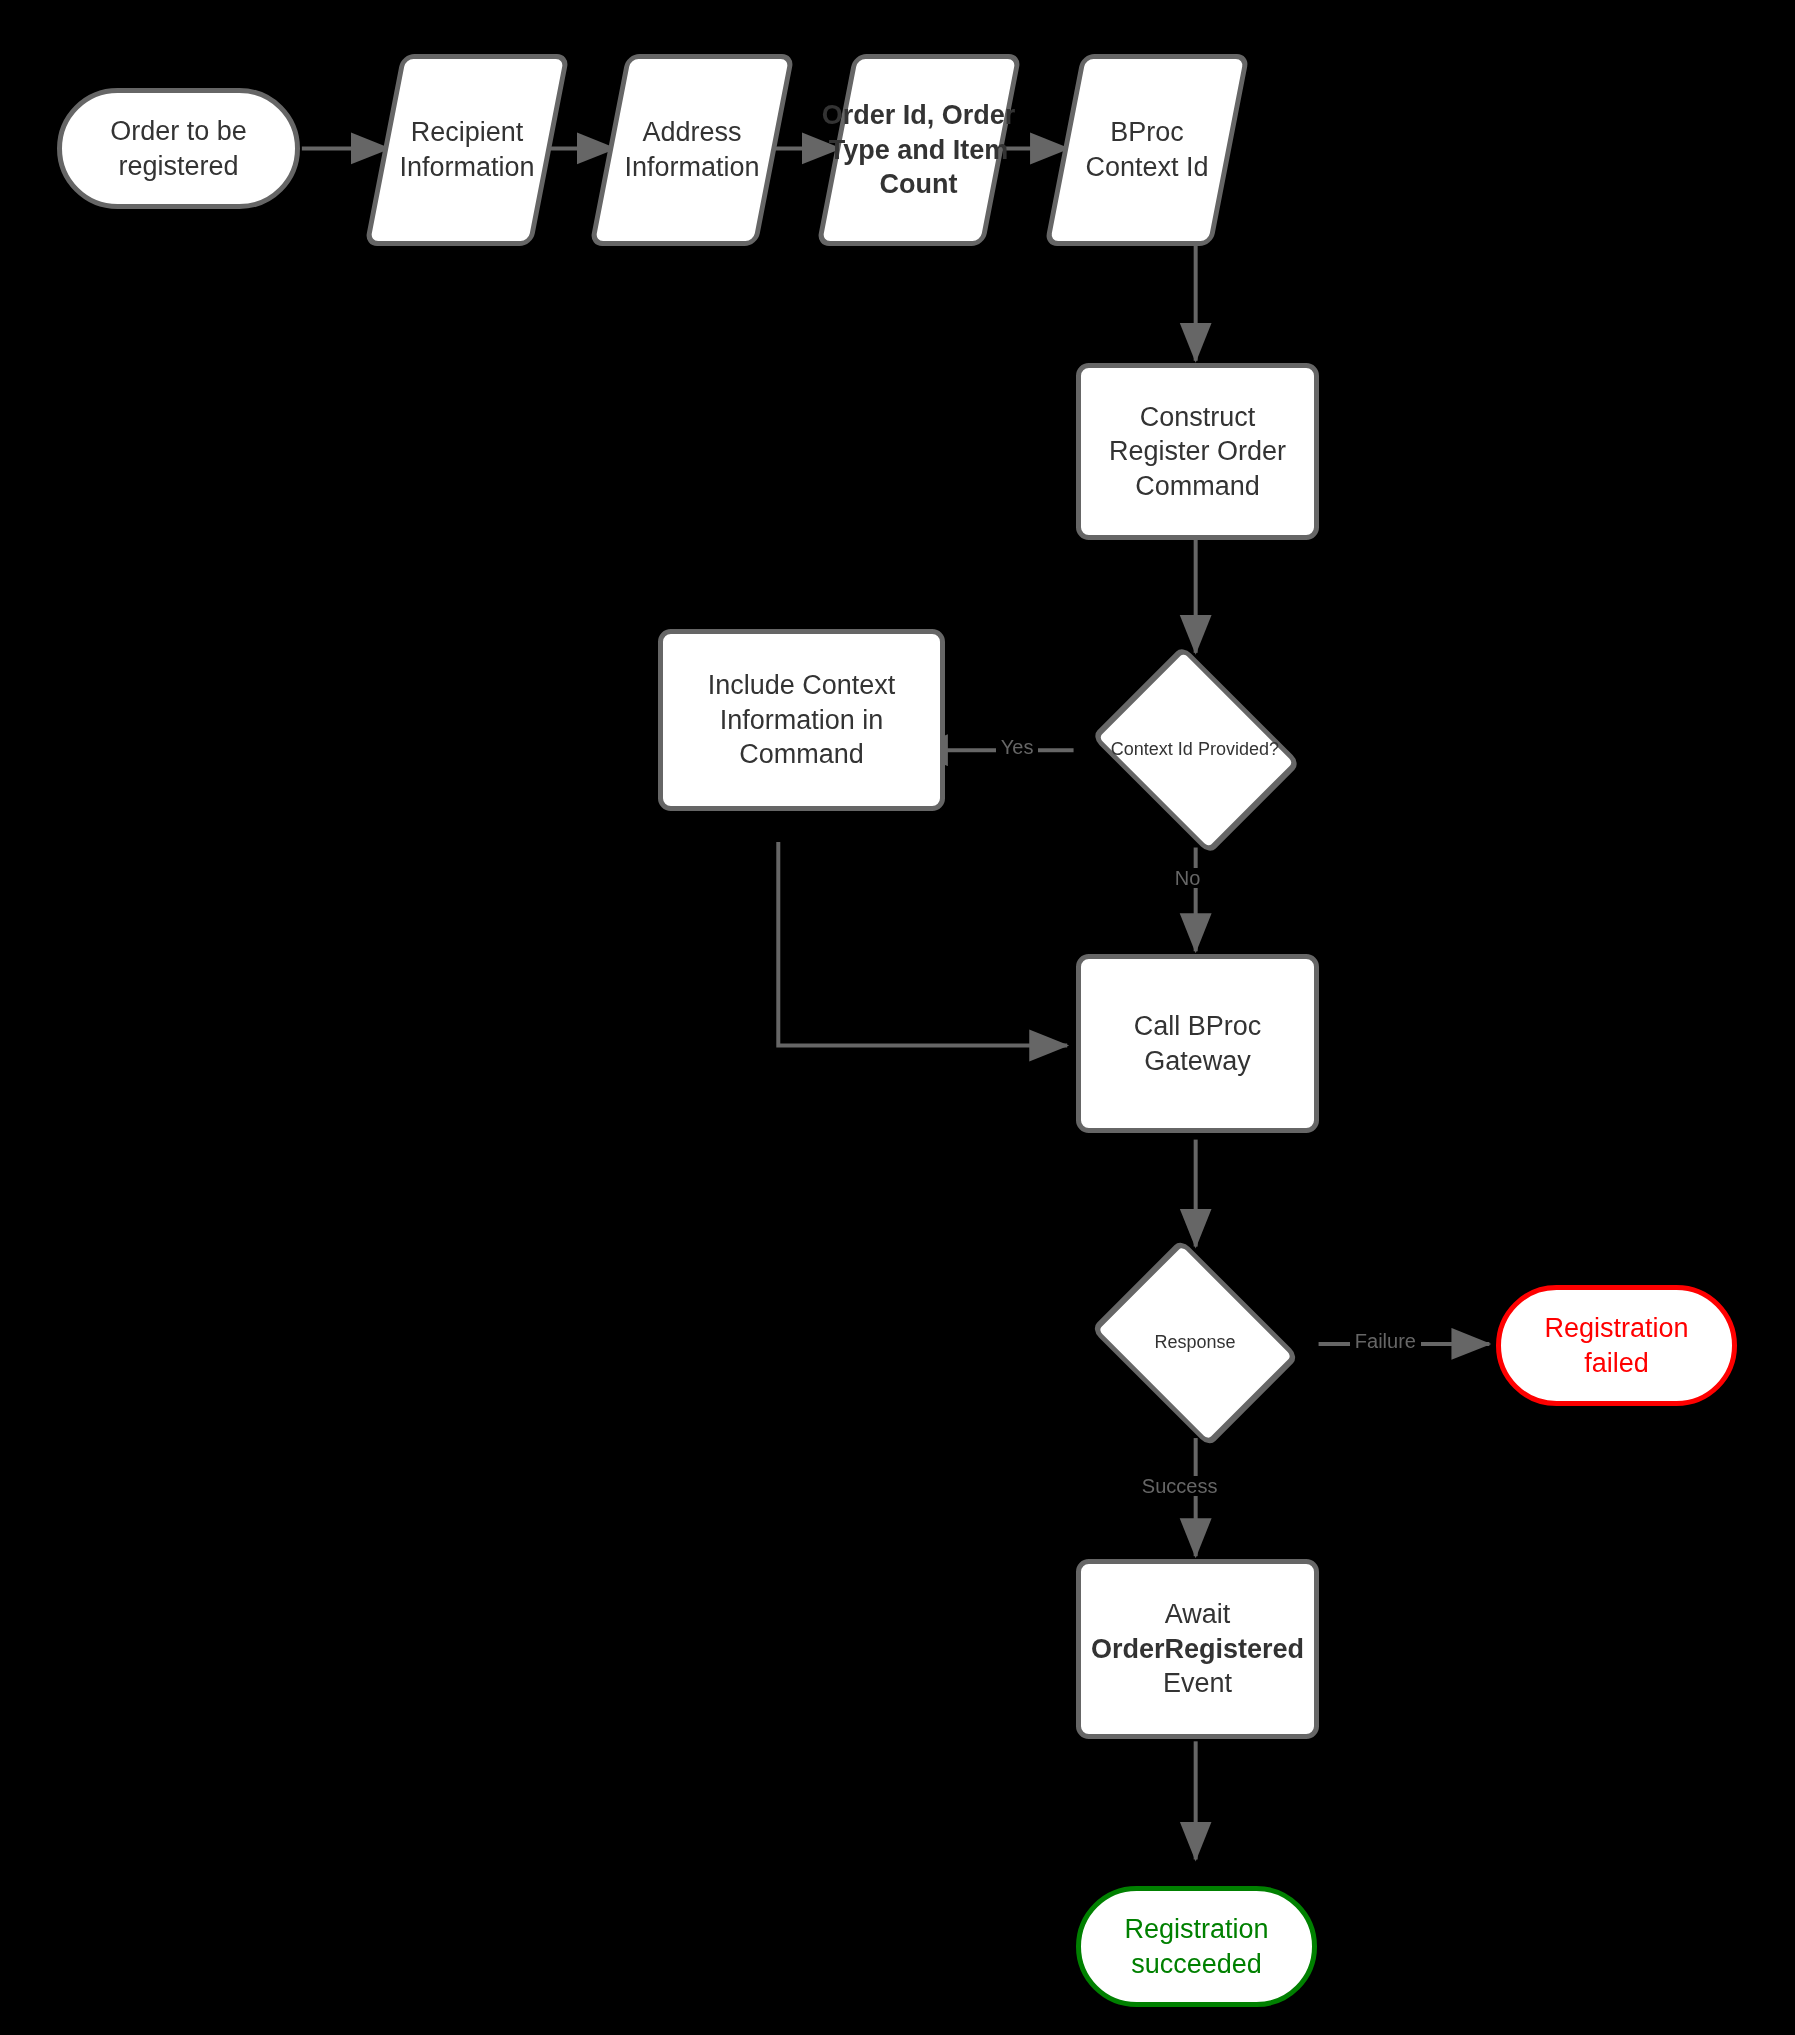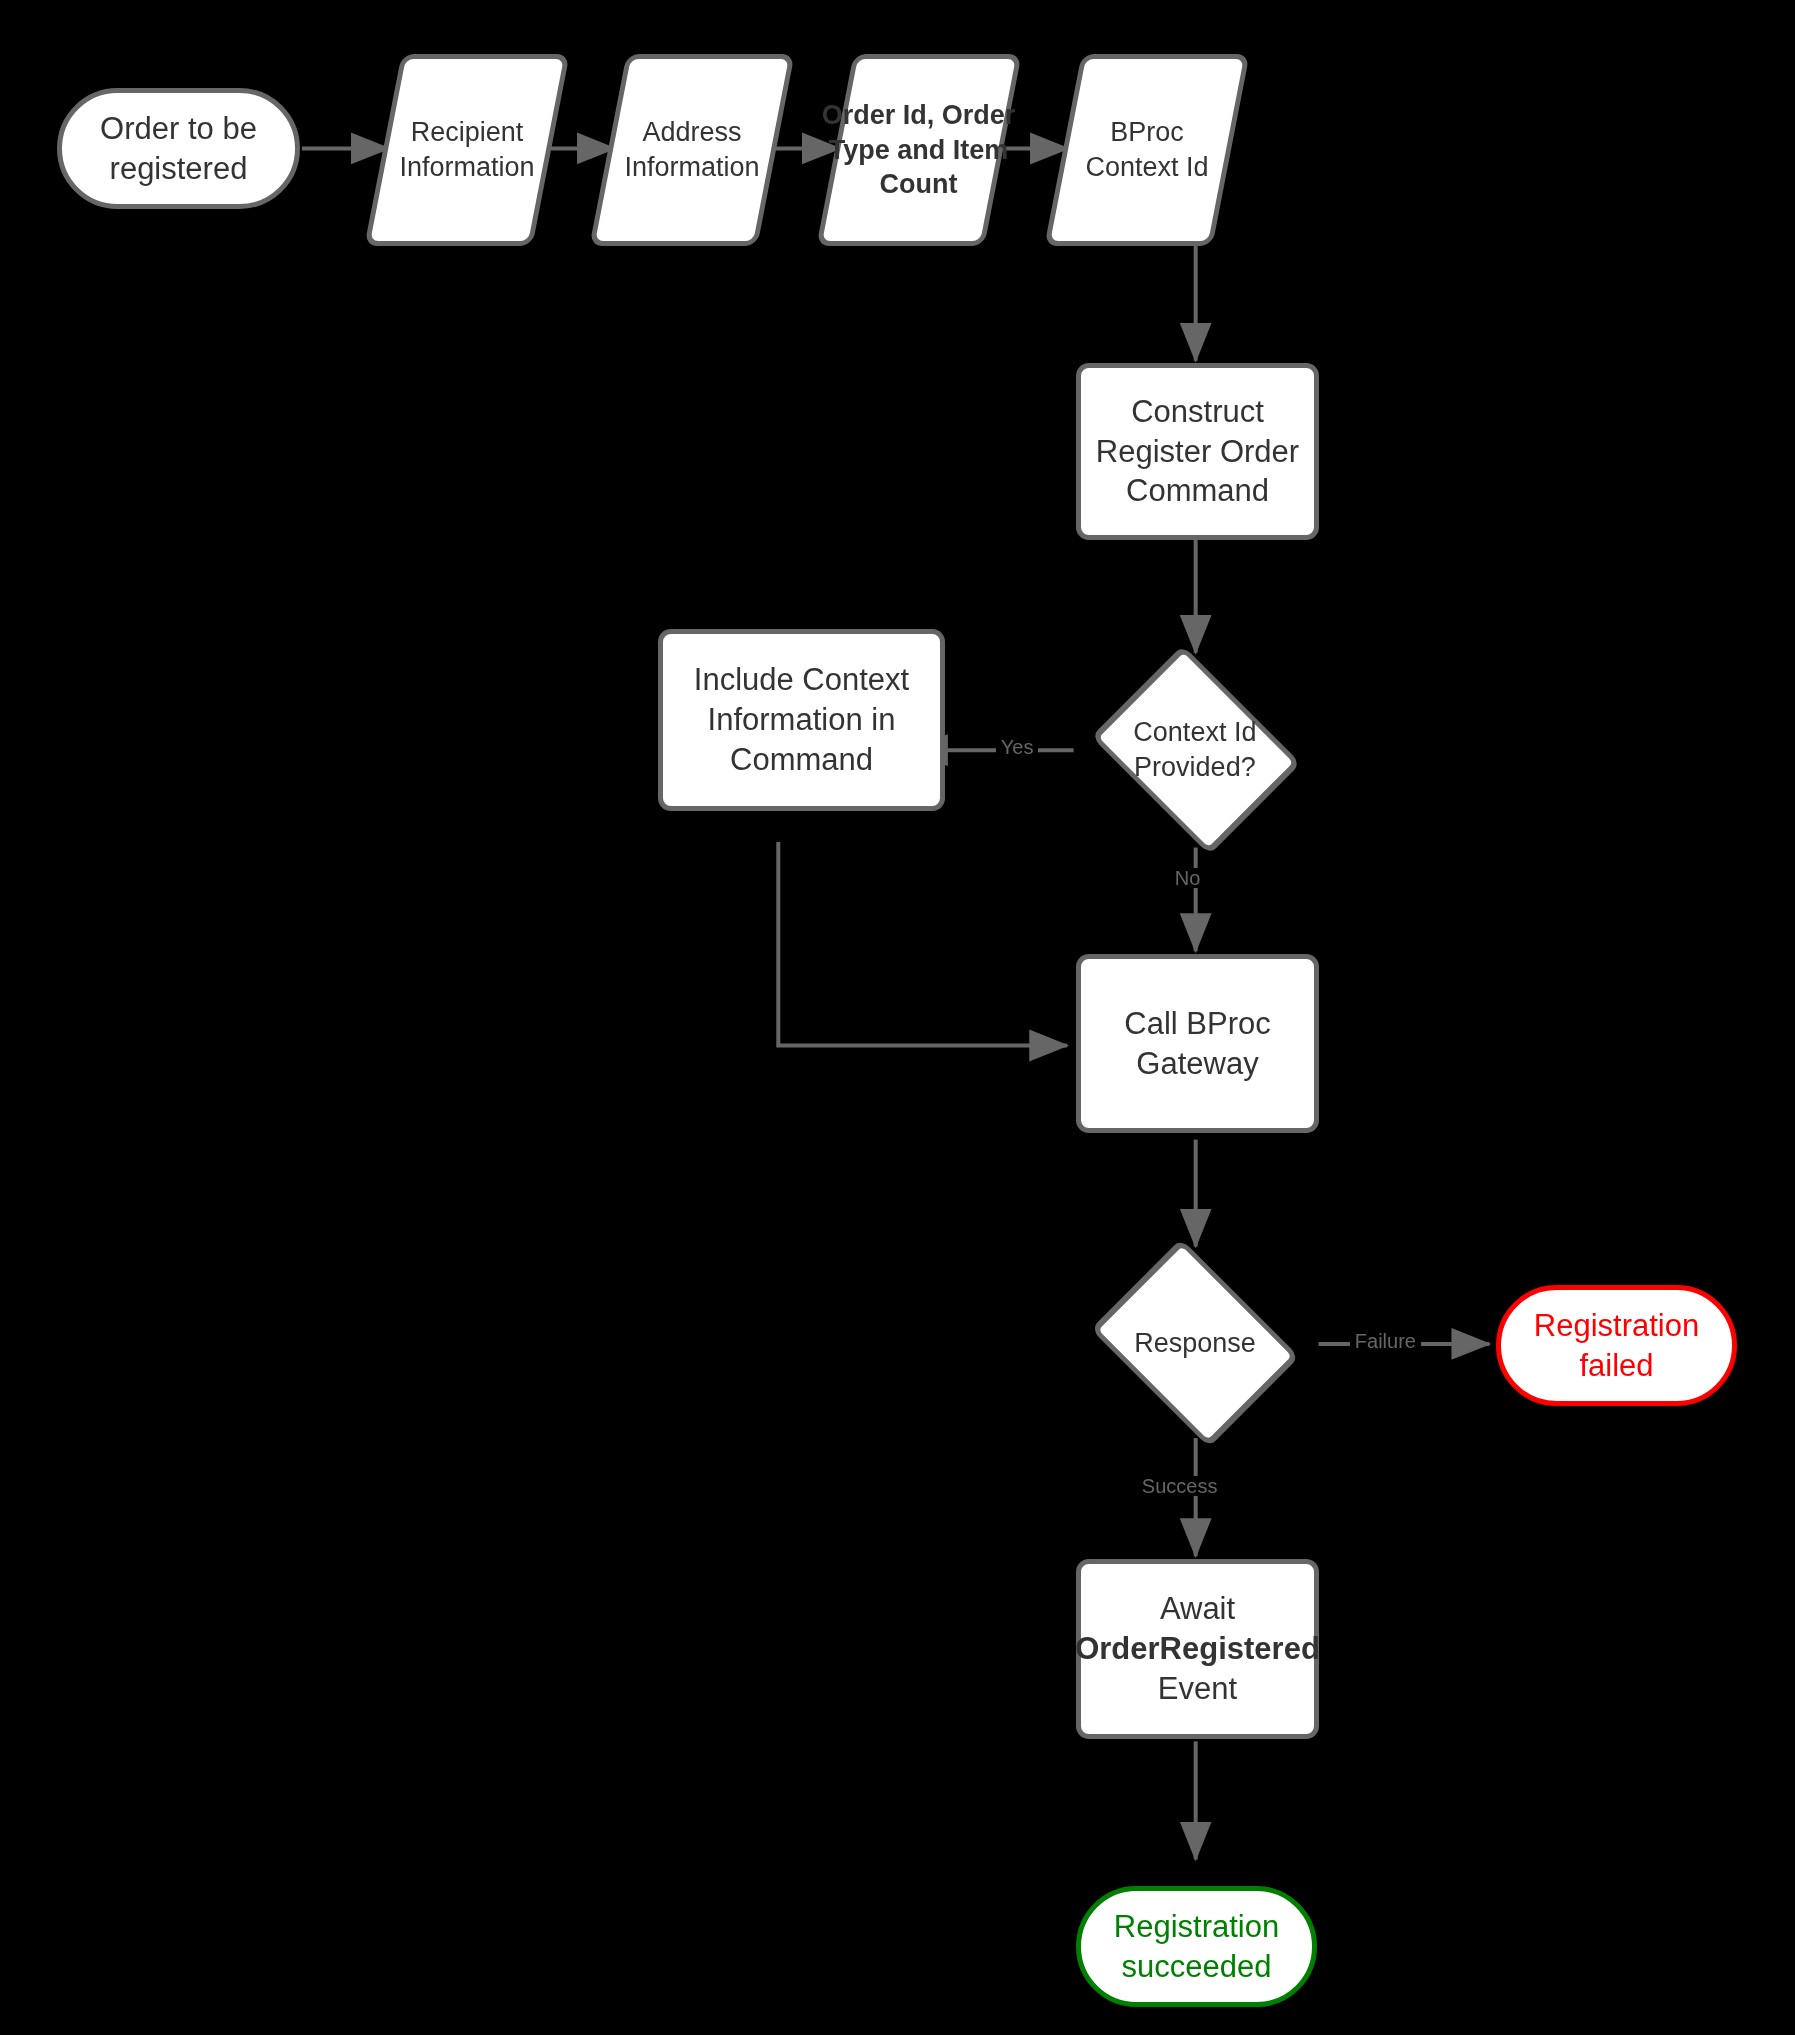--- a/index.html
+++ b/index.html
@@ -3,21 +3,21 @@
 <meta charset="utf-8">
 <style>
   html,body{margin:0;padding:0;background:#000;}
   body{width:1796px;height:2035px;position:relative;overflow:hidden;
        font-family:"Liberation Sans","DejaVu Sans",sans-serif;}
   #stage{position:absolute;left:0;top:0;width:1796px;height:2035px;}
   svg#edges{position:absolute;left:0;top:0;width:1796px;height:2035px;pointer-events:none;}
 
   .node{position:absolute;box-sizing:border-box;display:flex;align-items:center;
         justify-content:center;text-align:center;background:#fff;color:#333;
-        font-size:31px;line-height:1.28;}
+        font-size:27px;line-height:1.28;}
   .node .lbl{display:block;padding:0 8px;}
 
   
   .proc{border:5.6px solid #666;border-radius:12.8px;}
 
   
   .term{border:5.6px solid #666;border-radius:797px;}
   .term.fail{border-color:#ff0000;color:#ff0000;}
   .term.ok{border-color:#008000;color:#008000;}
 
@@ -29,21 +29,21 @@
   .data-shape .txt{position:absolute;left:0;top:0;width:100%;height:100%;
        display:flex;align-items:center;justify-content:center;text-align:center;
        color:#333;font-size:27px;line-height:1.28;}
 
   
   .diamond{position:absolute;}
   .diamond .rot{position:absolute;background:#fff;border:5.6px solid #666;
        border-radius:9.6px;box-sizing:border-box;}
   .diamond .txt{position:absolute;left:0;top:0;width:100%;height:100%;
        display:flex;align-items:center;justify-content:center;text-align:center;
-       color:#333;font-size:27px;line-height:1.28;}
+       color:#333;font-size:18px;line-height:1.28;}
 
   .edge-label{position:absolute;color:#666;font-size:20px;background:#000;
        padding:0 4.8px;white-space:nowrap;line-height:1;}
   .bold{font-weight:bold;}
 </style>
 </head>
 <body>
 
 <div id="stage">
 

